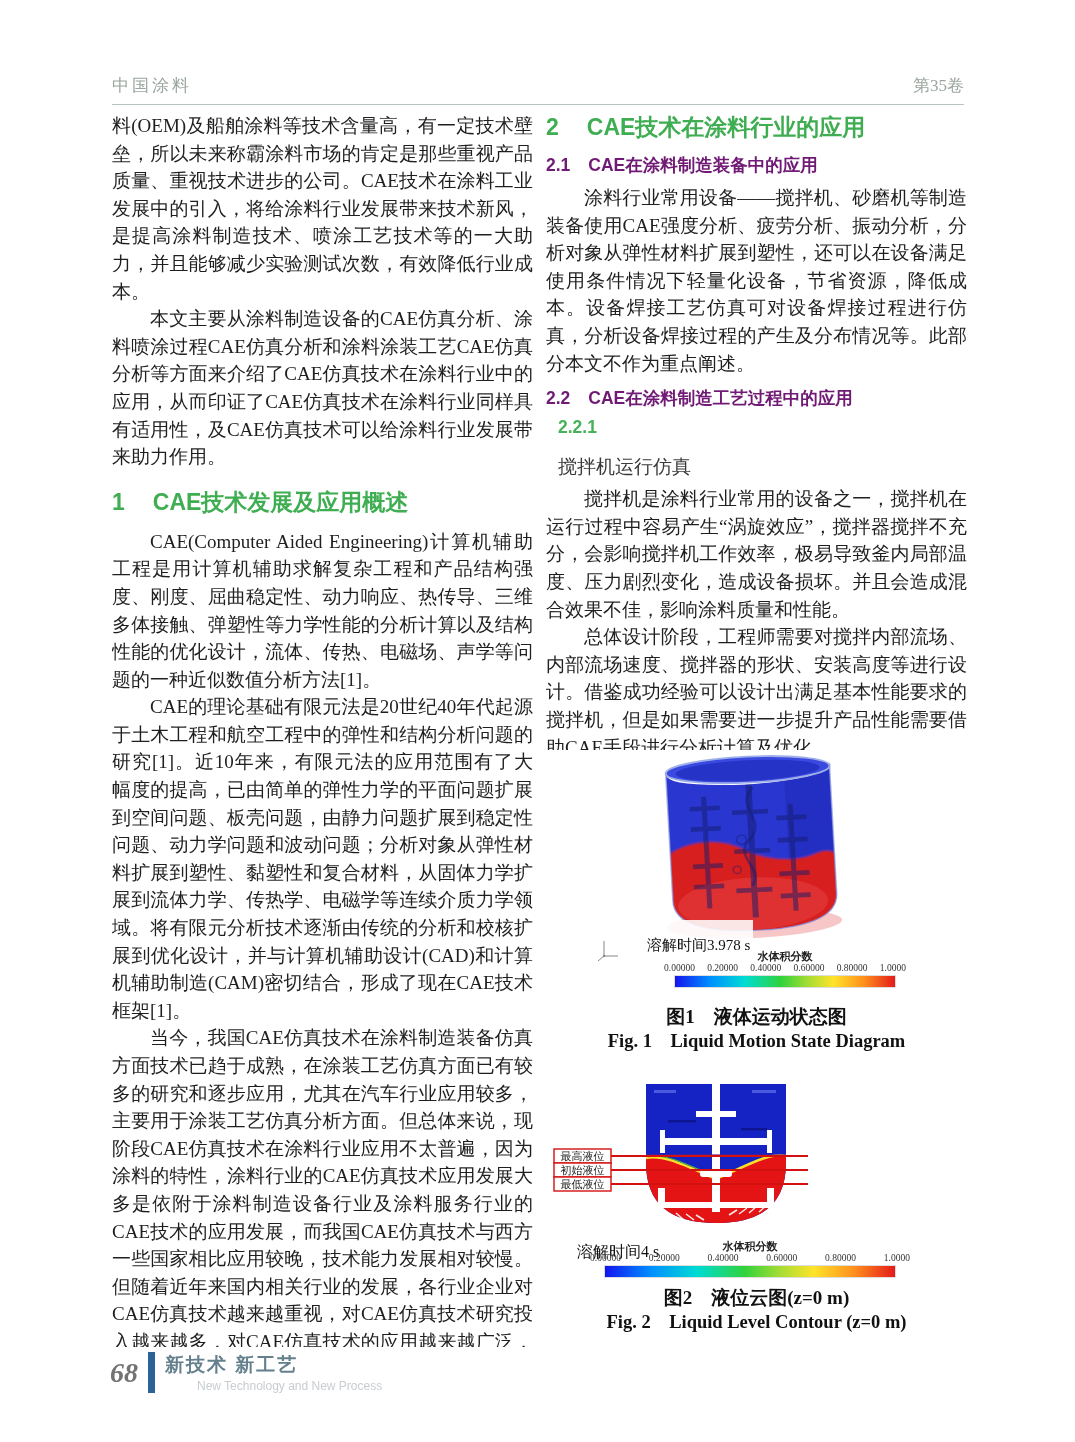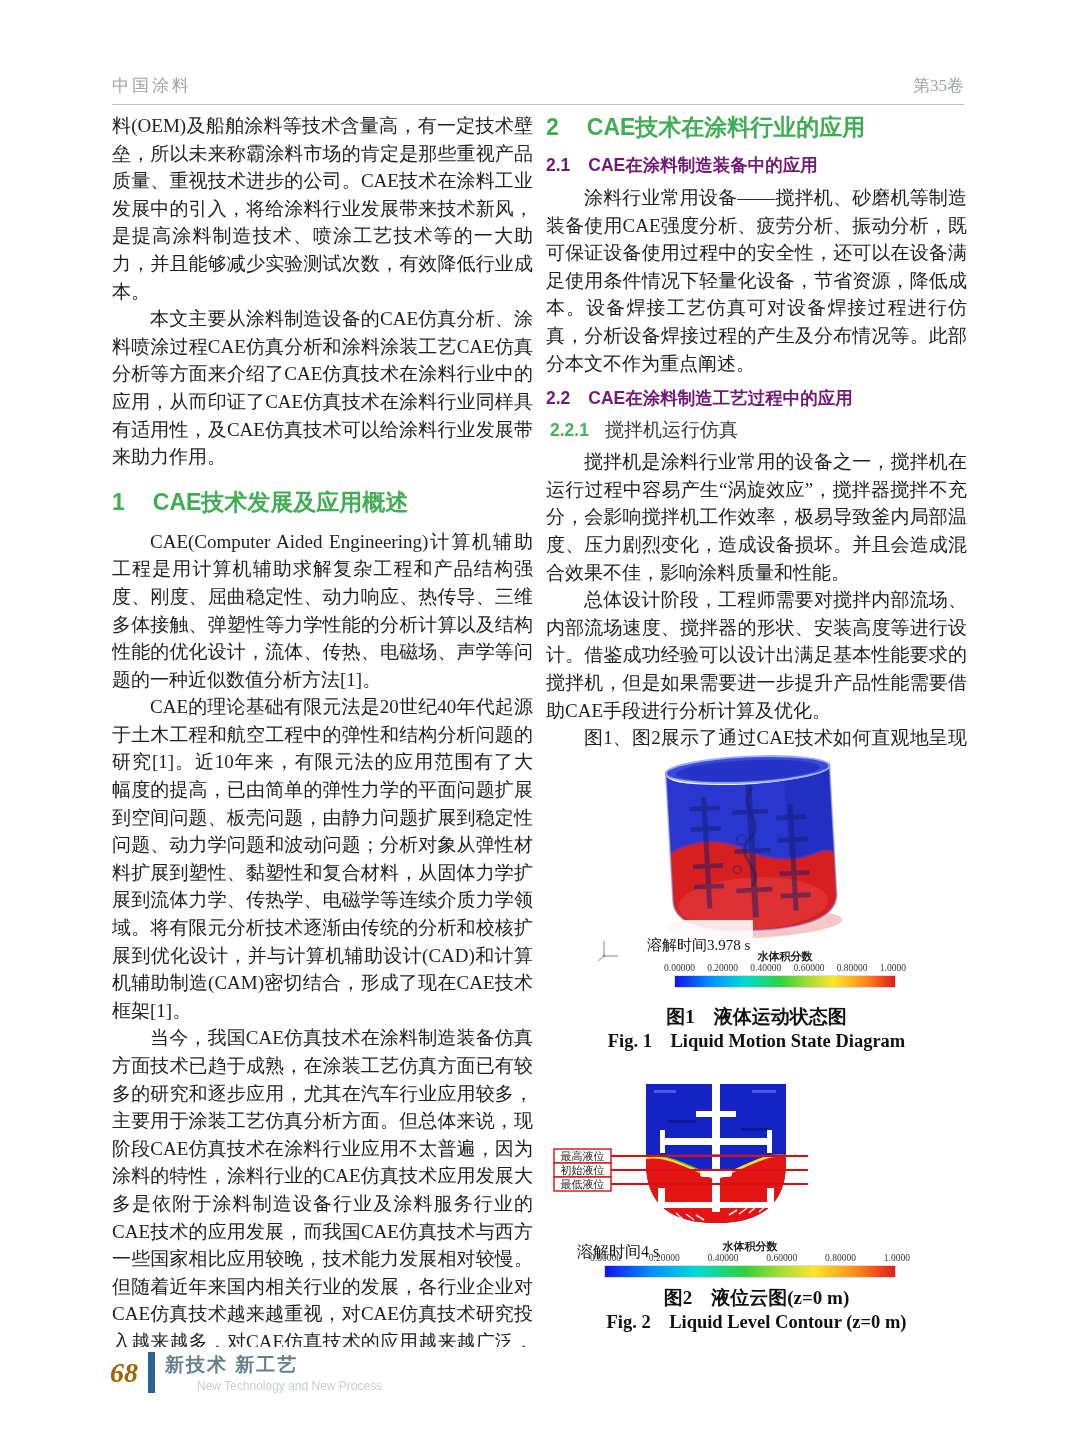--- a/index.html
+++ b/index.html
@@ -12,41 +12,41 @@
   
   .col{position:absolute;width:421px;}
   .col-left{left:112px;top:112px;height:1235px;overflow:hidden;}
   .col-right{left:546px;top:110px;height:640px;overflow:hidden;}
   .para{font-size:19px;line-height:27.6px;text-align:justify;margin:0;}
   .indent{text-indent:2em;}
   .h-l1{display:flex;align-items:baseline;gap:28px;font-family:"Liberation Sans","DejaVu Sans",sans-serif;
         font-weight:bold;font-size:23px;color:#3fae52;margin:16px 0 10px 0;}
   .h-l2{display:flex;align-items:baseline;gap:18px;font-family:"Liberation Sans","DejaVu Sans",sans-serif;
         font-weight:bold;font-size:17.5px;color:#701a75;margin:9px 0 7px 0;}
-  .h-l3{display:flex;align-items:baseline;gap:16px;font-size:19px;margin:7px 0 5px 4px;}
+  .h-l3{display:flex;align-items:baseline;gap:16px;font-size:19px;margin:7px 0 5px 12px;flex-direction:column;}
   .h-l3 .num{color:#45b158;font-family:"Liberation Sans","DejaVu Sans",sans-serif;font-weight:bold;font-size:17.5px;}
   .h-l3 .ttl{color:#3a3a3a;}
   
   .figblock{position:absolute;left:546px;width:421px;}
   .fig1{top:750px;height:248px;}
   .fig2{top:1078px;height:200px;}
   .time-label{position:absolute;font-size:15px;color:#111;background:rgba(255,255,255,0.88);padding:16px 3px;white-space:nowrap;}
   .cbar{position:absolute;}
   .cbar-title{text-align:center;font-size:11px;font-weight:bold;color:#222;line-height:12px;}
   .cbar-ticks{display:flex;justify-content:space-between;font-size:9.5px;color:#333;line-height:11px;margin-top:1px;}
   .cbar-bar{height:11px;margin-top:1px;border:0.5px solid #ddd;
      background:linear-gradient(to right,#1414ee 0%,#0090ff 16%,#00dcd2 32%,#2fd23c 48%,#a2dc34 60%,#ffe42a 72%,#ff8f1c 86%,#e41a1a 100%);}
   .caption{position:absolute;left:546px;width:421px;text-align:center;font-weight:bold;color:#111;}
   .cap1{top:1004px;}
   .cap2{top:1285px;}
   .caption .cn{font-size:19px;line-height:25px;}
   .caption .en{font-size:18.5px;line-height:25px;}
   
   .footer{position:absolute;left:110px;top:1352px;display:flex;align-items:flex-start;}
-  .footer .pageno{font-style:italic;font-weight:bold;font-size:28px;color:#a16207;margin:5px 10px 0 0;}
+  .footer .pageno{font-style:italic;font-weight:bold;font-size:28px;color:#737373;margin:5px 10px 0 0;}
   .footer .bar{width:7px;height:41px;background:#2b6298;margin-right:10px;}
   .footer .sec-cn{font-family:"Liberation Sans","DejaVu Sans",sans-serif;font-weight:bold;font-size:19px;
                   color:#64808d;letter-spacing:2px;line-height:22px;margin-top:2px;}
   .footer .sec-en{font-family:"Liberation Sans","DejaVu Sans",sans-serif;font-size:12px;color:#c7cdd1;margin-top:3px;margin-left:32px;}
   svg text{font-family:"Liberation Serif","DejaVu Serif",serif;}
 </style>
 </head>
 <body>
 
 <div class="page">
@@ -70,21 +70,21 @@
 
   <div class="col col-right">
     <div class="h-l1" style="margin-top:2px;">
       <span>2</span>
       <span>CAE技术在涂料行业的应用</span>
     </div>
     <div class="h-l2">
       <span>2.1</span>
       <span>CAE在涂料制造装备中的应用</span>
     </div>
-    <p class="para indent">涂料行业常用设备——搅拌机、砂磨机等制造装备使用CAE强度分析、疲劳分析、振动分析，既可保证设备使用过程中的安全性，还可以在设备满足使用条件情况下轻量化设备，节省资源，降低成本。设备焊接工艺仿真可对设备焊接过程进行仿真，分析设备焊接过程的产生及分布情况等。此部分本文不作为重点阐述。</p>
+    <p class="para indent">涂料行业常用设备——搅拌机、砂磨机等制造装备使用CAE强度分析、疲劳分析、振动分析，分析对象从弹性材料扩展到塑性，还可以在设备满足使用条件情况下轻量化设备，节省资源，降低成本。设备焊接工艺仿真可对设备焊接过程进行仿真，分析设备焊接过程的产生及分布情况等。此部分本文不作为重点阐述。</p>
     <div class="h-l2">
       <span>2.2</span>
       <span>CAE在涂料制造工艺过程中的应用</span>
     </div>
     <div class="h-l3">
       <span class="num">2.2.1</span>
       <span class="ttl">搅拌机运行仿真</span>
     </div>
     <p class="para indent">搅拌机是涂料行业常用的设备之一，搅拌机在运行过程中容易产生“涡旋效应”，搅拌器搅拌不充分，会影响搅拌机工作效率，极易导致釜内局部温度、压力剧烈变化，造成设备损坏。并且会造成混合效果不佳，影响涂料质量和性能。</p>
     <p class="para indent">总体设计阶段，工程师需要对搅拌内部流场、内部流场速度、搅拌器的形状、安装高度等进行设计。借鉴成功经验可以设计出满足基本性能要求的搅拌机，但是如果需要进一步提升产品性能需要借助CAE手段进行分析计算及优化。</p>

